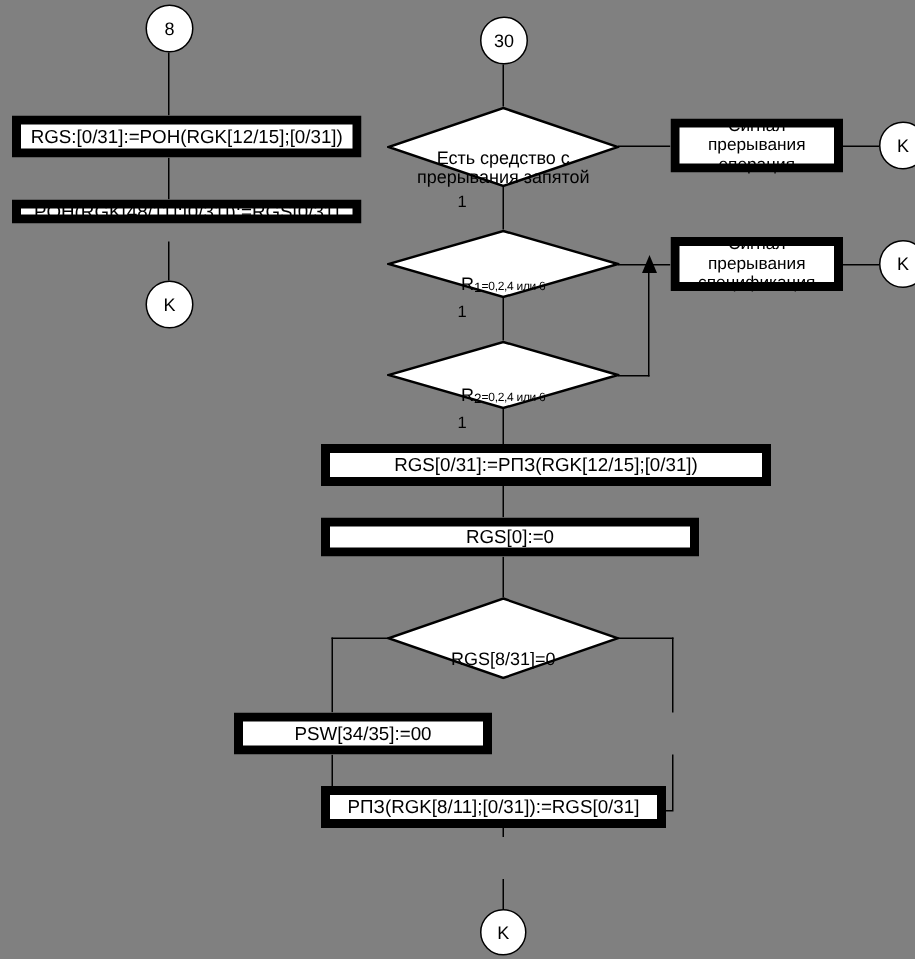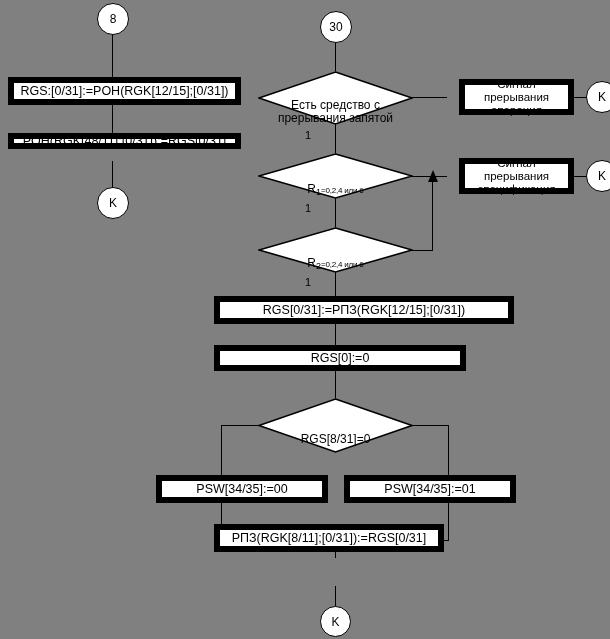--- a/index.html
+++ b/index.html
@@ -26,21 +26,21 @@
     border: 6px solid #000000;
     display: flex;
     align-items: center;
     justify-content: center;
     text-align: center;
     color: #000000;
     font-size: 12.5px;
     line-height: 14px;
     z-index: 5;
   }
-  .proc.two-line { font-size: 11.5px; line-height: 13px; margin-left: 12px; }
+  .proc.two-line { font-size: 11.5px; line-height: 13px; }
 
   
   .decision {
     position: absolute;
     z-index: 5;
   }
   .decision svg {
     position: absolute;
     left: 0;
     top: 0;
@@ -259,23 +259,20 @@
   <div class="hline" style="left:221px; top:425px; width:38px;"></div>
   <div class="vline" style="left:221px; top:425px; height:50px;"></div>
 
   <div class="hline" style="left:412px; top:425px; width:37px;"></div>
   <div class="vline" style="left:448px; top:425px; height:50px;"></div>
 
   <div class="proc" style="left:156px; top:475px; width:172px; height:28px;">
     <span>PSW[34/35]:=00</span>
   </div>
 
-  <div class="proc" style="left:344px; top:475px; width:172px; height:28px;">
-    <span>PSW[34/35]:=01</span>
-  </div>
 
   <div class="vline" style="left:221px; top:503px; height:37px;"></div>
   <div class="vline" style="left:448px; top:503px; height:37px;"></div>
   <div class="hline" style="left:221px; top:540px; width:228px;"></div>
 
   <div class="dot" style="left:332px; top:538px;"></div>
 
   <div class="vline" style="left:335px; top:540px; height:18px;"></div>
 
   <div class="proc" style="left:214px; top:524px; width:230px; height:28px;">

